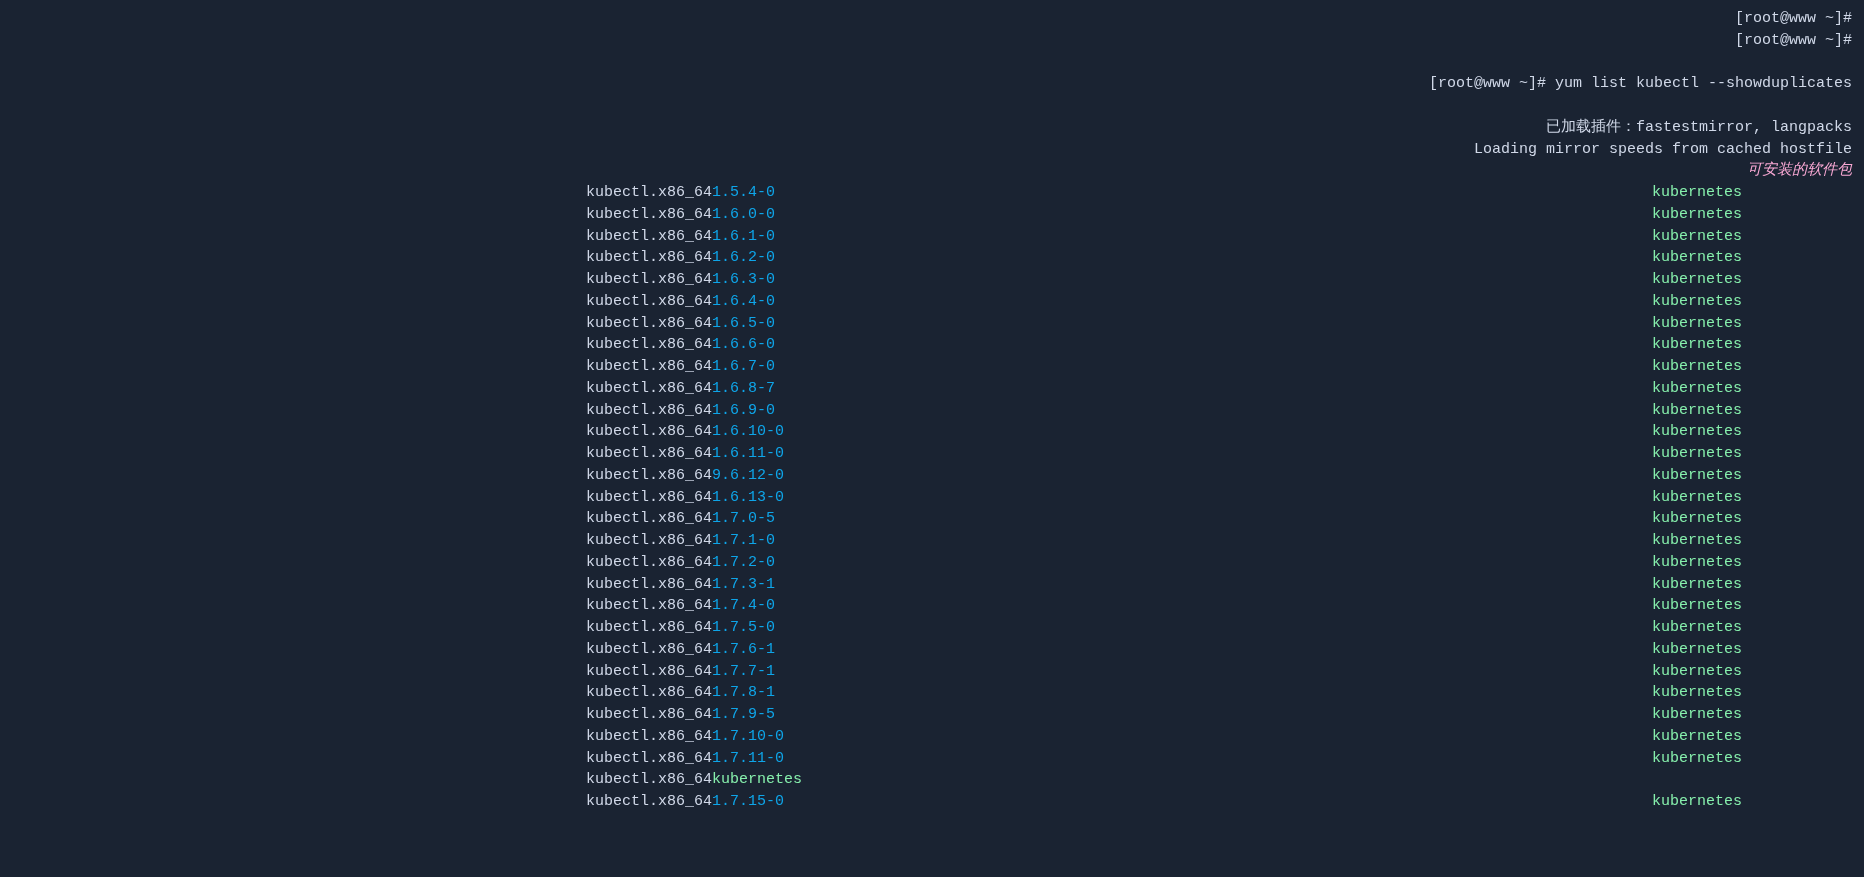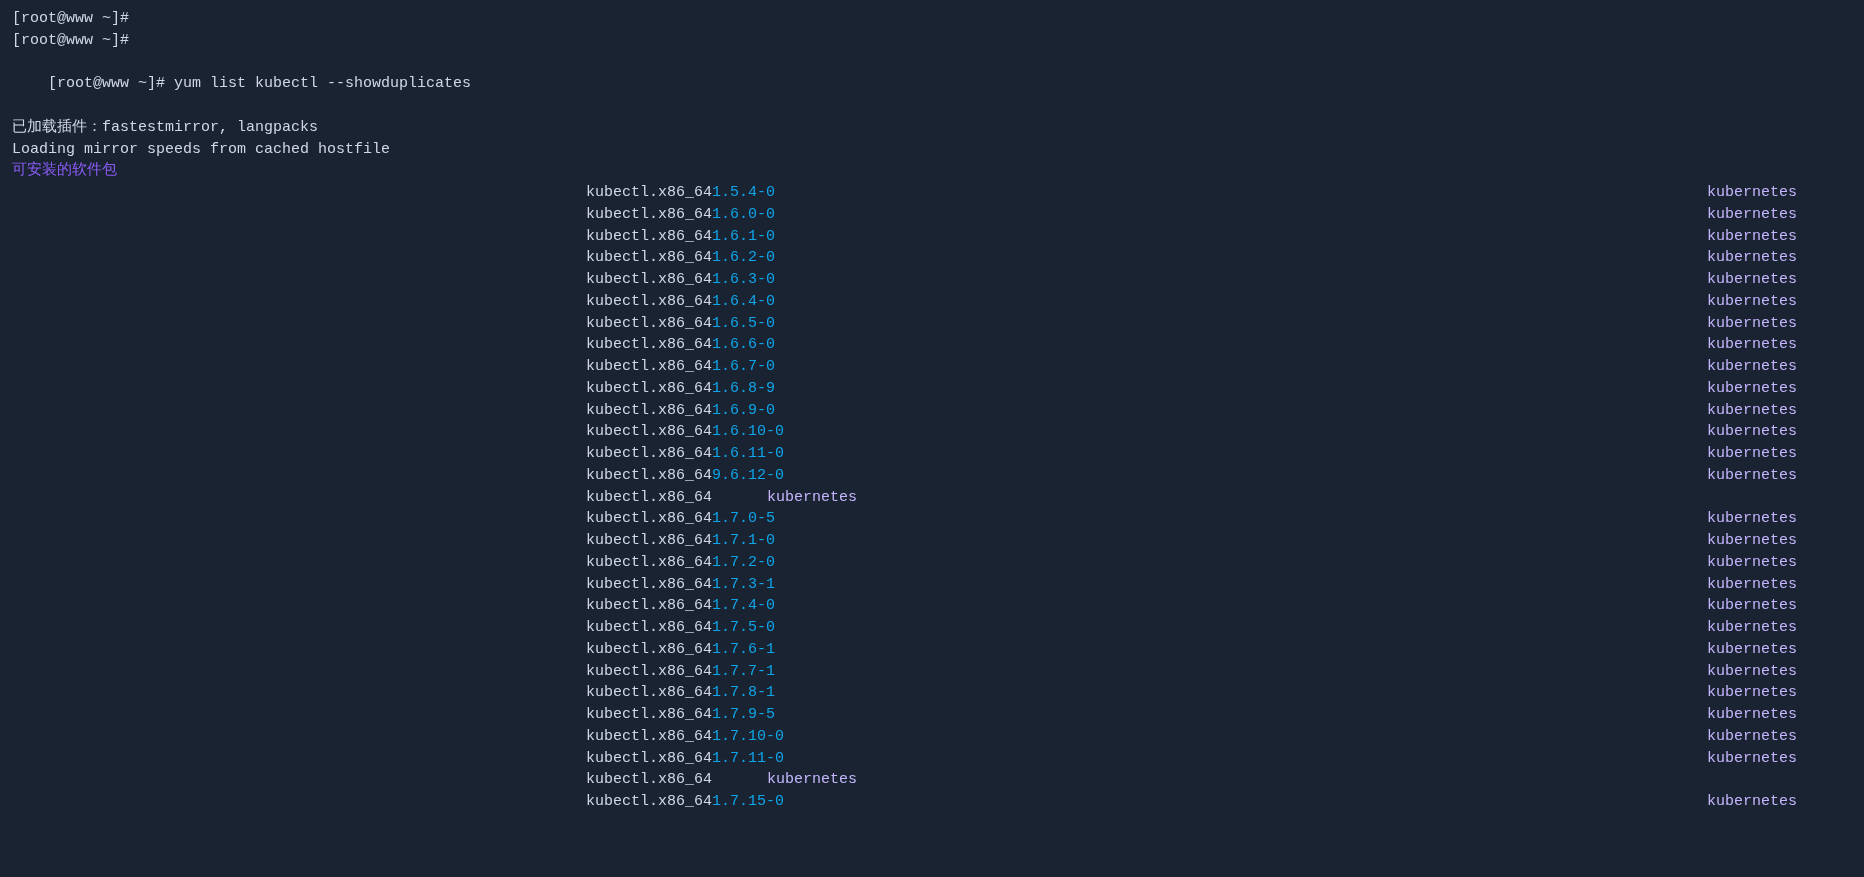--- a/index.html
+++ b/index.html
@@ -20,50 +20,52 @@
       overflow-x: hidden;
     }
 
     .terminal {
       width: 100%;
     }
 
     .line {
       white-space: pre;
       display: block;
+      text-align: right;
     }
 
     .prompt {
       color: #d0d8e8;
     }
 
     .highlight-cyan {
-      color: #8b5cf6;
+      color: #f9a8d4;
+      font-style: italic;
     }
 
     .pkg-row {
       display: flex;
       width: 100%;
     }
 
     .pkg-name {
       width: 700px;
       color: #d0d8e8;
       text-align: right;
     }
 
     .pkg-version {
       flex: 1;
       color: #0ea5e9;
     }
 
     .pkg-repo {
       width: 200px;
-      text-align: center;
-      color: #c4b5fd;
+      text-align: left;
+      color: #86efac;
     }
   </style>
 </head>
 <body>
 
 <div class="terminal">
   <span class="line prompt">[root@www ~]#</span>
   <span class="line prompt">[root@www ~]#</span>
   <span class="line">
     <span>[root@www ~]#</span><span> yum list kubectl --showduplicates</span>
@@ -113,21 +115,21 @@
         <span class="pkg-version">1.6.6-0</span>
         <span class="pkg-repo">kubernetes</span>
       </div>
       <div class="pkg-row">
         <span class="pkg-name">kubectl.x86_64</span>
         <span class="pkg-version">1.6.7-0</span>
         <span class="pkg-repo">kubernetes</span>
       </div>
       <div class="pkg-row">
         <span class="pkg-name">kubectl.x86_64</span>
-        <span class="pkg-version">1.6.8-9</span>
+        <span class="pkg-version">1.6.8-7</span>
         <span class="pkg-repo">kubernetes</span>
       </div>
       <div class="pkg-row">
         <span class="pkg-name">kubectl.x86_64</span>
         <span class="pkg-version">1.6.9-0</span>
         <span class="pkg-repo">kubernetes</span>
       </div>
       <div class="pkg-row">
         <span class="pkg-name">kubectl.x86_64</span>
         <span class="pkg-version">1.6.10-0</span>
@@ -138,20 +140,21 @@
         <span class="pkg-version">1.6.11-0</span>
         <span class="pkg-repo">kubernetes</span>
       </div>
       <div class="pkg-row">
         <span class="pkg-name">kubectl.x86_64</span>
         <span class="pkg-version">9.6.12-0</span>
         <span class="pkg-repo">kubernetes</span>
       </div>
       <div class="pkg-row">
         <span class="pkg-name">kubectl.x86_64</span>
+        <span class="pkg-version">1.6.13-0</span>
         <span class="pkg-repo">kubernetes</span>
       </div>
       <div class="pkg-row">
         <span class="pkg-name">kubectl.x86_64</span>
         <span class="pkg-version">1.7.0-5</span>
         <span class="pkg-repo">kubernetes</span>
       </div>
       <div class="pkg-row">
         <span class="pkg-name">kubectl.x86_64</span>
         <span class="pkg-version">1.7.1-0</span>

